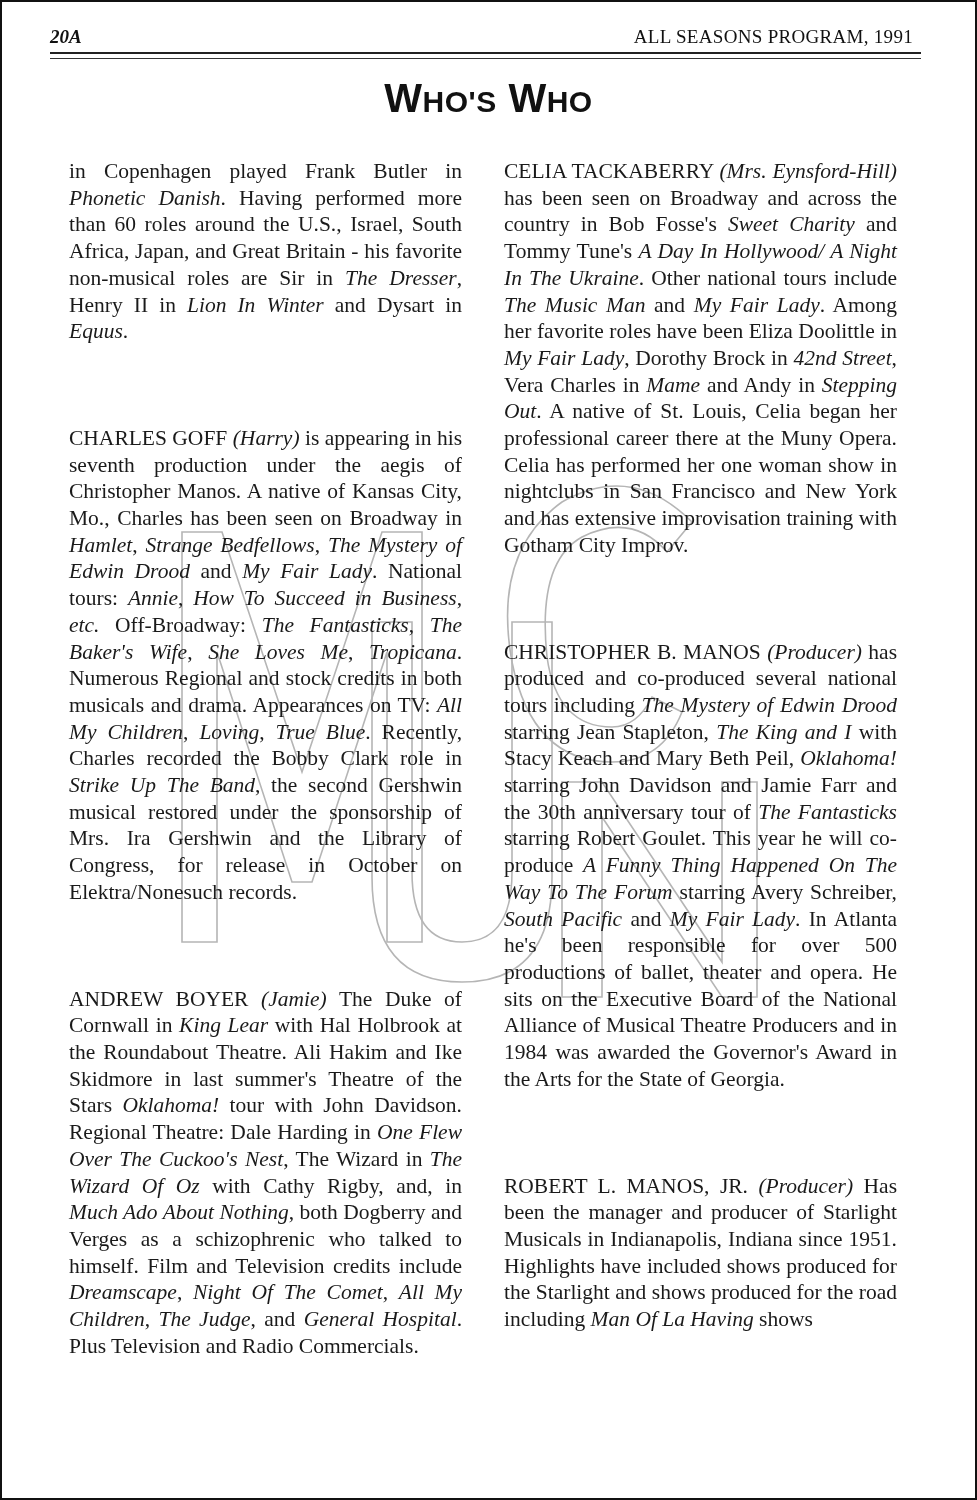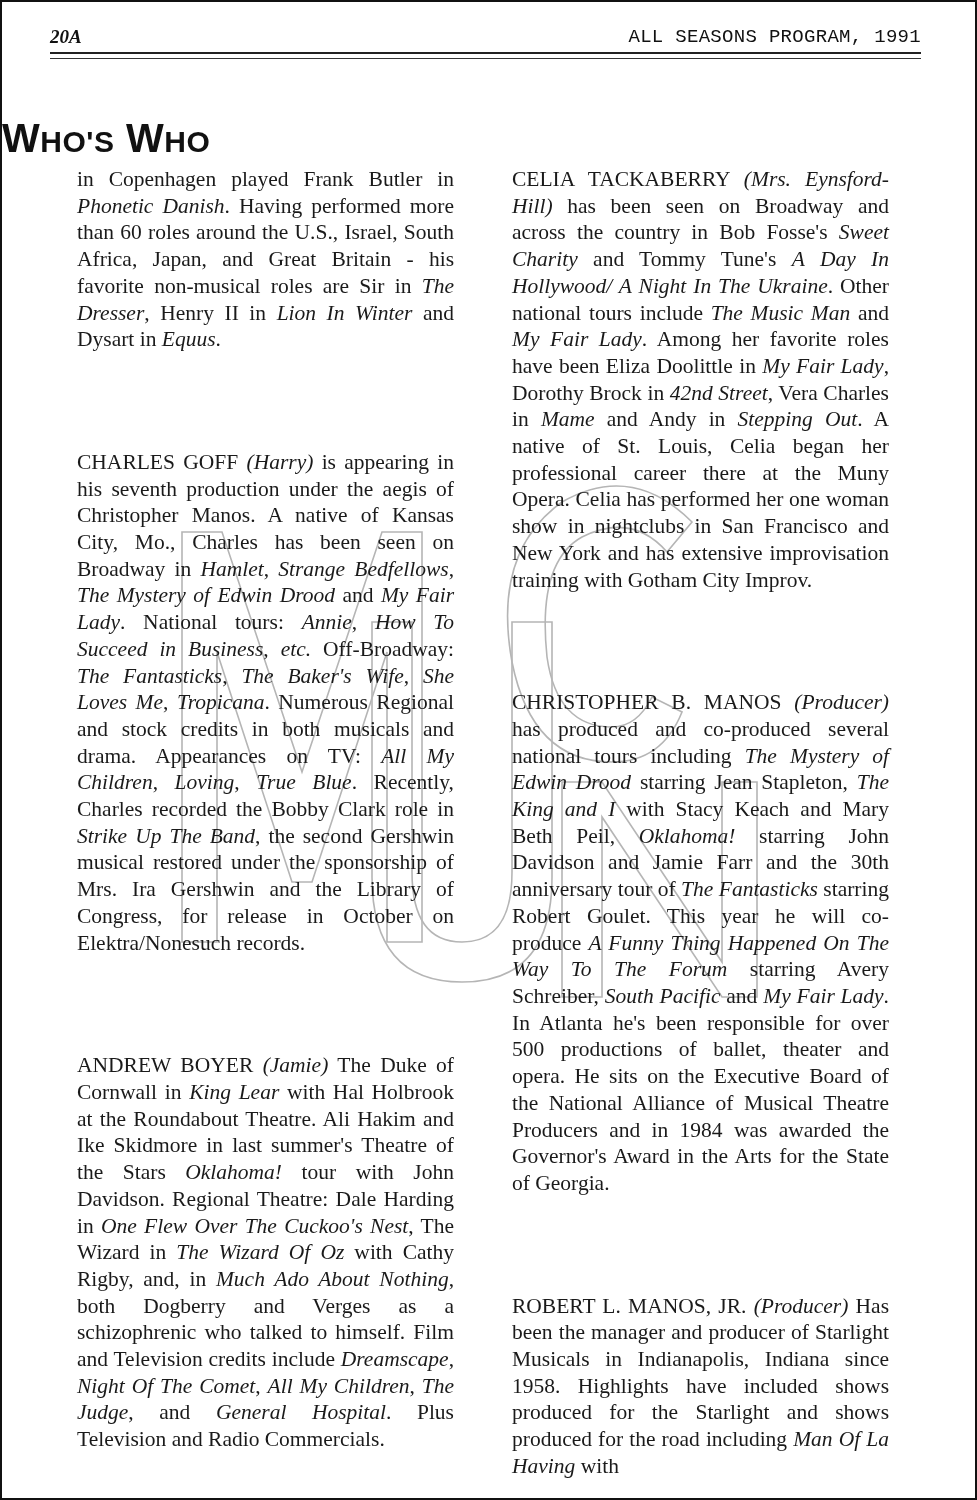--- a/index.html
+++ b/index.html
@@ -6,47 +6,47 @@
   body { width:977px; height:1500px; position:relative; overflow:hidden; }
   .frame {
     position:absolute; left:0; top:0; width:973px; height:1496px;
     border:2px solid #111; background:#fff;
   }
   .running-head {
     position:absolute; left:48px; right:54px; top:22px; height:26px;
     font-family:"Liberation Serif", serif; font-size:19px; color:#111;
   }
   .folio { position:absolute; left:0; top:2px; font-style:italic; font-weight:bold; }
-  .pub-line { position:absolute; right:0; top:2px; letter-spacing:0.3px;font-family:Liberation Mono, monospace; }
+  .pub-line { position:absolute; right:8px; top:2px; letter-spacing:0.3px; }
   .rule-thick {
     position:absolute; left:48px; right:54px; top:50px; height:0;
     border-top:2px solid #222;
   }
   .rule-thin {
     position:absolute; left:48px; right:54px; top:56px; height:0;
     border-top:1px solid #333;
   }
   .page-title {
-    position:absolute; left:0; right:0; top:74px; 
+    position:absolute; left:0; right:0; top:74px; text-align:center;
     font-family:"Liberation Sans", sans-serif; font-weight:bold;
-    font-size:40px; color:#111; letter-spacing:0.5px;margin-top:40px;
+    font-size:40px; color:#111; letter-spacing:0.5px;
   }
   .page-title .sc { font-size:30px; }
   .watermark {
     position:absolute; left:160px; top:440px; width:640px; height:560px;
     pointer-events:none;
   }
   .col {
     position:absolute; top:156px; width:393px;
     font-family:"Liberation Serif", serif; font-size:21.5px; line-height:26.7px;
     color:#1a1a1a; text-align:justify; hyphens:manual;
   }
   .col.left { left:67px; }
   .col.right { left:502px; }
-  .entry { margin:8px; }
+  .entry { margin:0; }
   .entry .name { font-weight:normal; }
   .entry i { font-style:italic; }
   .gap-xl { height:80px; }
 </style>
 </head>
 <body>
 
 <div class="frame">
 
   <div class="running-head">
@@ -80,16 +80,16 @@
     <p class="entry"><span class="name">CHARLES GOFF</span> <i>(Harry)</i><span> is appearing in his seventh production under the aegis of Christopher Manos. A native of Kansas City, Mo., Charles has been seen on Broadway in </span><i>Hamlet</i><span>, </span><i>Strange Bedfellows</i><span>, </span><i>The Mystery of Edwin Drood</i><span> and </span><i>My Fair Lady</i><span>. National tours: </span><i>Annie</i><span>, </span><i>How To Succeed in Business</i><span>, </span><i>etc.</i><span> Off-Broadway: </span><i>The Fantasticks</i><span>, </span><i>The Baker's Wife</i><span>, </span><i>She Loves Me</i><span>, </span><i>Tropicana</i><span>. Numerous Regional and stock credits in both musicals and drama. Appearances on TV: </span><i>All My Children</i><span>, </span><i>Loving</i><span>, </span><i>True Blue</i><span>. Recently, Charles recorded the Bobby Clark role in </span><i>Strike Up The Band</i><span>, the second Gershwin musical restored under the sponsorship of Mrs. Ira Gershwin and the Library of Congress, for release in October on Elektra/Nonesuch records.</span></p>
     <div class="gap-xl"></div>
     <p class="entry"><span class="name">ANDREW BOYER</span> <i>(Jamie)</i><span> The Duke of Cornwall in </span><i>King Lear</i><span> with Hal Holbrook at the Roundabout Theatre. Ali Hakim and Ike Skidmore in last summer's Theatre of the Stars </span><i>Oklahoma!</i><span> tour with John Davidson. Regional Theatre: Dale Harding in </span><i>One Flew Over The Cuckoo's Nest</i><span>, The Wizard in </span><i>The Wizard Of Oz</i><span> with Cathy Rigby, and, in </span><i>Much Ado About Nothing</i><span>, both Dogberry  and Verges as a schizophrenic who talked to himself. Film and Television credits include </span><i>Dreamscape</i><span>, </span><i>Night Of The Comet</i><span>, </span><i>All My Children</i><span>, </span><i>The Judge</i><span>, and </span><i>General Hospital</i><span>. Plus Television and Radio Commercials.</span></p>
   </div>
 
   <div class="col right">
     <p class="entry"><span class="name">CELIA TACKABERRY</span> <i>(Mrs. Eynsford-Hill)</i><span> has been seen on Broadway and across the country in Bob Fosse's </span><i>Sweet Charity</i><span> and Tommy Tune's </span><i>A Day In Hollywood/ A Night In The Ukraine</i><span>. Other national tours include </span><i>The Music Man</i><span> and </span><i>My Fair Lady</i><span>. Among her favorite roles have been Eliza Doolittle in </span><i>My Fair Lady</i><span>, Dorothy Brock in </span><i>42nd Street</i><span>, Vera Charles in </span><i>Mame</i><span> and Andy in </span><i>Stepping Out</i><span>. A native of St. Louis, Celia began her professional career there at the Muny Opera. Celia has performed her one woman show in nightclubs in San Francisco and New York and has extensive improvisation training with Gotham City Improv.</span></p>
     <div class="gap-xl"></div>
     <p class="entry"><span class="name">CHRISTOPHER B. MANOS</span> <i>(Producer)</i><span> has produced and co-produced several national tours including </span><i>The Mystery of Edwin Drood</i><span> starring Jean Stapleton, </span><i>The King and I</i><span> with Stacy Keach and Mary Beth Peil, </span><i>Oklahoma!</i><span> starring John Davidson and Jamie Farr and the 30th anniversary tour of </span><i>The Fantasticks</i><span> starring Robert Goulet. This year he will co-produce </span><i>A Funny Thing Happened On The Way To The Forum</i><span> starring Avery Schreiber, </span><i>South Pacific</i><span> and </span><i>My Fair Lady</i><span>. In Atlanta he's been responsible for over 500 productions of ballet, theater and opera. He sits on the Executive Board of the National Alli­ance of Musical Theatre Producers and in 1984 was awarded the Governor's Award in the Arts for the State of Georgia.</span></p>
     <div class="gap-xl"></div>
-    <p class="entry"><span class="name">ROBERT L. MANOS, JR.</span> <i>(Producer)</i><span> Has been the manager and producer of Starlight Musicals in Indianapolis, Indiana since 1958. Highlights have in­cluded shows produced for the Starlight and shows produced for the road including </span><i>Man Of La Having</i><span> with</span></p>
+    <p class="entry"><span class="name">ROBERT L. MANOS, JR.</span> <i>(Producer)</i><span> Has been the manager and producer of Starlight Musicals in Indianapolis, Indiana since 1951. Highlights have in­cluded shows produced for the Starlight and shows produced for the road including </span><i>Man Of La Having</i><span> shows</span></p>
   </div>
 
 </div>
 
 </body></html>

